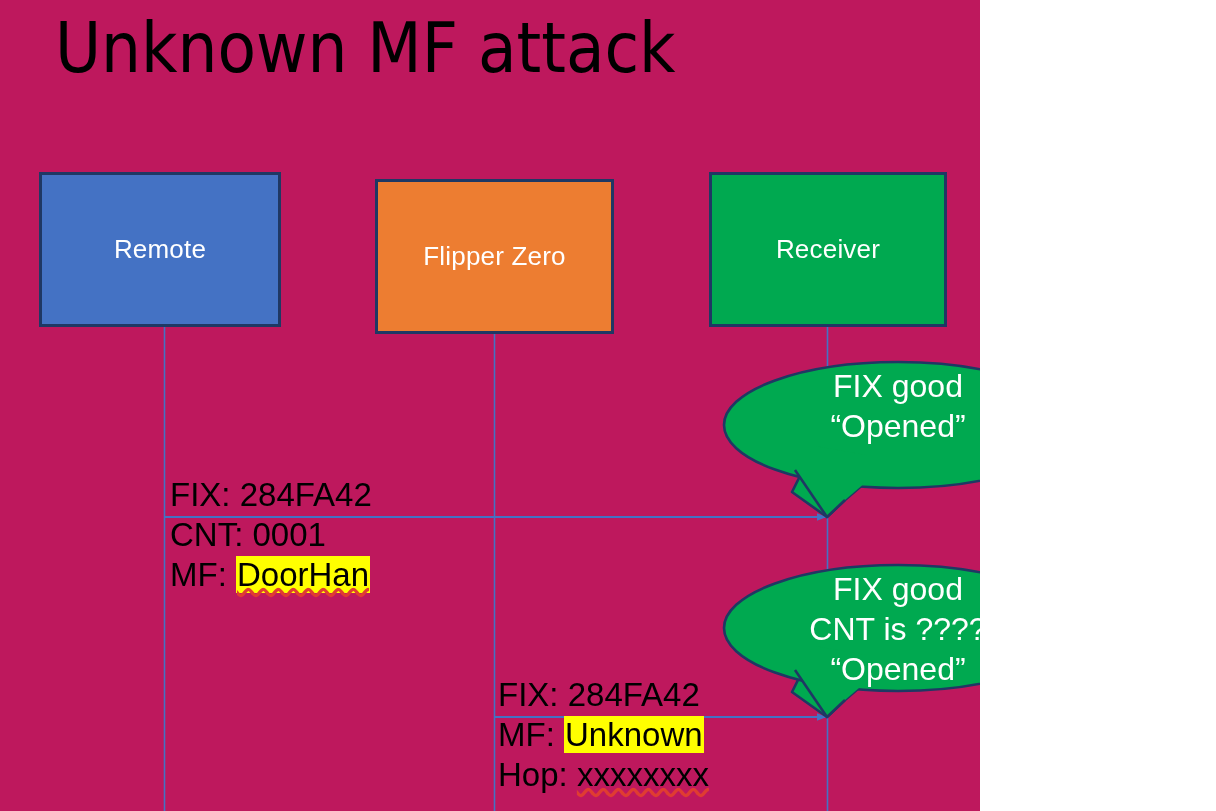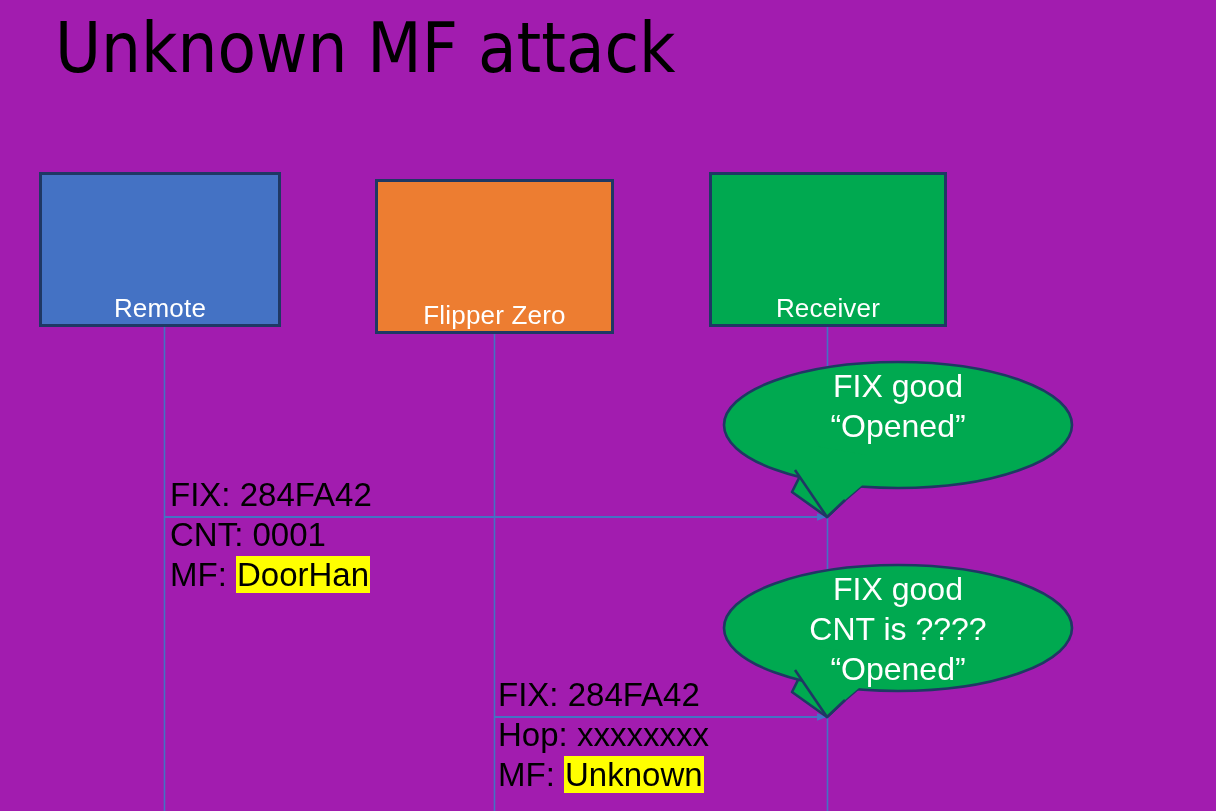--- a/index.html
+++ b/index.html
@@ -6,23 +6,23 @@
     margin: 0;
     padding: 0;
     background: #ffffff;
   }
   body {
     font-family: "Liberation Sans", sans-serif;
     -webkit-font-smoothing: antialiased;
   }
   #slide {
     position: relative;
-    width: 1216px;
+    width: 980px;
     height: 811px;
-    background: #a21caf;
+    background: #be185d;
     overflow: hidden;
   }
 
   
   #slide-title {
     position: absolute;
     left: 55px;
     top: 6px;
     font-family: "DejaVu Sans Condensed", "Liberation Sans Narrow", "Liberation Sans", sans-serif;
     font-stretch: condensed;
@@ -42,21 +42,21 @@
     width: 1216px;
     height: 811px;
   }
 
   
   .actor-box {
     position: absolute;
     box-sizing: border-box;
     border: 3px solid #1F3864;
     display: flex;
-    align-items: flex-end;
+    align-items: center;
     justify-content: center;
   }
   .actor-label {
     color: #ffffff;
     font-size: 26px;
     font-weight: 400;
     font-family: "Liberation Sans", sans-serif;
     letter-spacing: 0.2px;
     white-space: nowrap;
   }
@@ -82,20 +82,21 @@
     font-family: "Liberation Sans", sans-serif;
     white-space: nowrap;
   }
   .msg-line { display: block; }
   .hl {
     background: #FFFF00;
     padding: 0 1px;
   }
   .sq {
     
+    text-decoration: underline;
     text-decoration-color: #E03C31;
     text-decoration-style: wavy;
     text-decoration-skip-ink: none;
     text-underline-offset: 2px;
   }
 </style>
 </head>
 <body>
 
 <div id="slide">
@@ -157,17 +158,17 @@
   </div>
 
   <div class="msg-block" style="left:170px; top:475px;">
     <span class="msg-line"><span>FIX: </span><span>284FA42</span></span>
     <span class="msg-line"><span>CNT: </span><span>0001</span></span>
     <span class="msg-line"><span>MF: </span><span class="hl sq">DoorHan</span></span>
   </div>
 
   <div class="msg-block" style="left:498px; top:675px;">
     <span class="msg-line"><span>FIX: </span><span>284FA42</span></span>
+    <span class="msg-line"><span>MF: </span><span class="hl">Unknown</span></span>
     <span class="msg-line"><span>Hop: </span><span class="sq">xxxxxxxx</span></span>
-    <span class="msg-line"><span>MF: </span><span class="hl">Unknown</span></span>
   </div>
 
 </div>
 
 </body></html>

